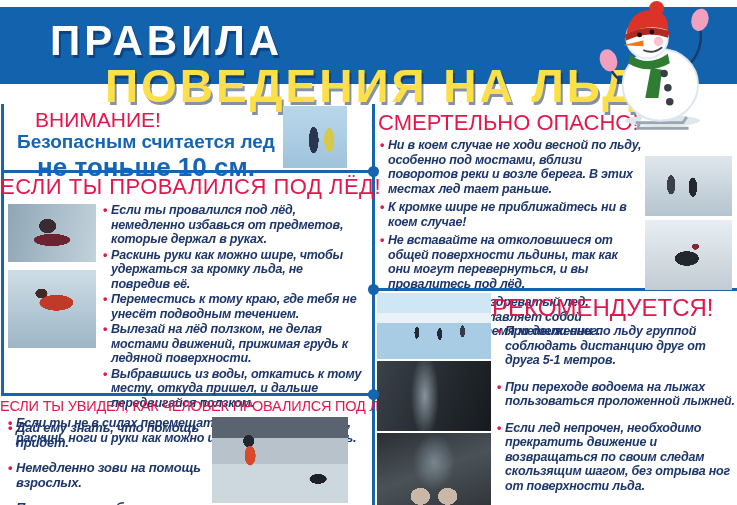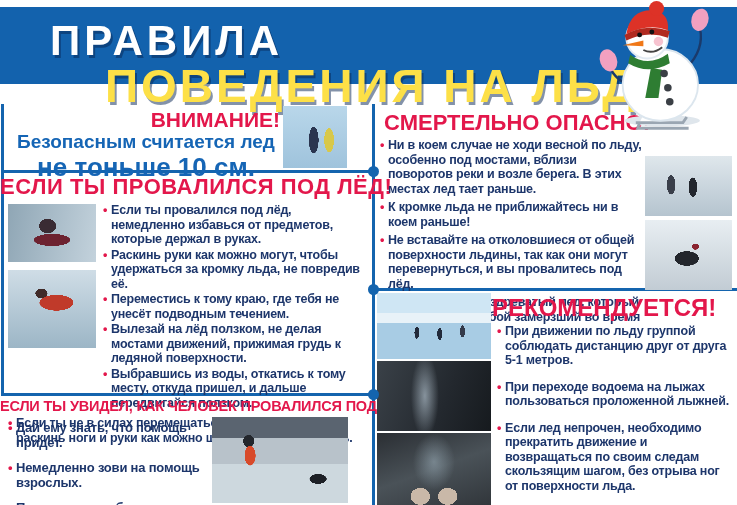--- a/index.html
+++ b/index.html
@@ -12,27 +12,27 @@
   .hdr{ position:absolute; left:0; top:7px; width:737px; height:77px; background:#1362ad; }
   .t1{ position:absolute; left:50px; top:10px; font-size:42px; font-weight:bold; color:#fff;
        letter-spacing:4px; text-shadow:2px 3px 0 rgba(8,38,84,.5); white-space:nowrap; }
   .t2{ position:absolute; left:105px; top:52px; font-size:46px; font-weight:bold; color:#fde047;
        letter-spacing:3px; text-shadow:2px 3px 0 rgba(8,38,84,.5); white-space:nowrap; }
   .snowman{ position:absolute; left:595px; top:0px; width:125px; height:132px; z-index:3; }
   
   .rule{ position:absolute; background:#1464ae; }
   .dot{ position:absolute; width:11px; height:11px; border-radius:50%; background:#1464ae; z-index:2; }
   
-  .red-title{ position:absolute; color:#e3174b; font-weight:bold; text-align:right; white-space:nowrap; }
+  .red-title{ position:absolute; color:#e3174b; font-weight:normal; text-align:left; white-space:nowrap; }
   .blue-line{ position:absolute; color:#1565b5; font-weight:bold; text-align:center; white-space:nowrap; }
   
   .bullets{ position:absolute; }
   .bl{ display:flex; font-size:12.5px; line-height:14.5px; font-weight:bold; color:#1d366b; letter-spacing:-0.2px; }
   .bl .m{ color:#e3174b; flex:0 0 auto; width:8px; }
-  .bl .tx{ flex:1 1 auto; }
+  .bl .tx{ flex:1 1 auto;font-style:italic; }
   
   .photo{ position:absolute; }
 </style>
 </head>
 <body>
 
 <div class="poster">
 
   <div class="hdr">
     <div class="t1">ПРАВИЛА</div>
@@ -96,21 +96,21 @@
          radial-gradient(10px 8px at 38% 30%, #402a28 60%, rgba(0,0,0,0) 61%),
          linear-gradient(#cfdde6, #9cb6c6);"></div>
 
   <div class="bullets" style="left:8px; top:203px; width:356px;">
     <div class="bl" style="margin-left:95px; margin-bottom:1px;">
       <span class="m">•</span>
       <span class="tx">Если ты провалился под лёд, немедленно избавься от предметов, которые держал в руках.</span>
     </div>
     <div class="bl" style="margin-left:95px; margin-bottom:1px;">
       <span class="m">•</span>
-      <span class="tx">Раскинь руки как можно могут, чтобы удержаться за кромку льда, не повредив её.</span>
+      <span class="tx">Раскинь руки как можно шире, чтобы удержаться за кромку льда, не повредив её.</span>
     </div>
     <div class="bl" style="margin-left:95px; margin-bottom:1px;">
       <span class="m">•</span>
       <span class="tx">Переместись к тому краю, где тебя не унесёт подводным течением.</span>
     </div>
     <div class="bl" style="margin-left:95px; margin-bottom:1px;">
       <span class="m">•</span>
       <span class="tx">Вылезай на лёд ползком, не делая мостами движений, прижимая грудь к ледяной поверхности.</span>
     </div>
     <div class="bl" style="margin-left:95px; margin-bottom:6px;">
@@ -149,21 +149,21 @@
 
   <div class="red-title" style="left:378px; top:110px; width:272px; font-size:22px;">СМЕРТЕЛЬНО ОПАСНО!</div>
 
   <div class="bullets" style="left:380px; top:138px; width:262px;">
     <div class="bl" style="margin-bottom:4px;">
       <span class="m">•</span>
       <span class="tx">Ни в коем случае не ходи весной по льду, особенно под мостами, вблизи поворотов реки и возле берега. В этих местах лед тает раньше.</span>
     </div>
     <div class="bl" style="margin-bottom:4px;">
       <span class="m">•</span>
-      <span class="tx">К кромке льда не приближайтесь ни в коем раньше!</span>
+      <span class="tx">К кромке шире не приближайтесь ни в коем случае!</span>
     </div>
     <div class="bl" style="margin-bottom:4px;">
       <span class="m">•</span>
       <span class="tx">Не вставайте на отколовшиеся от общей поверхности льдины, так как они могут перевернуться, и вы провалитесь под лёд.</span>
     </div>
     <div class="bl">
       <span class="m">•</span>
       <span class="tx">Очень опасен ноздреватый лед, который представляет собой замерзший во время метели снег.</span>
     </div>
   </div>

